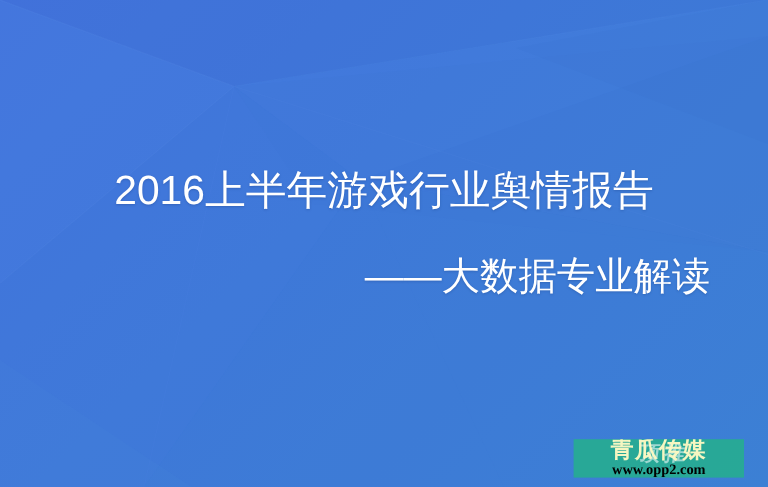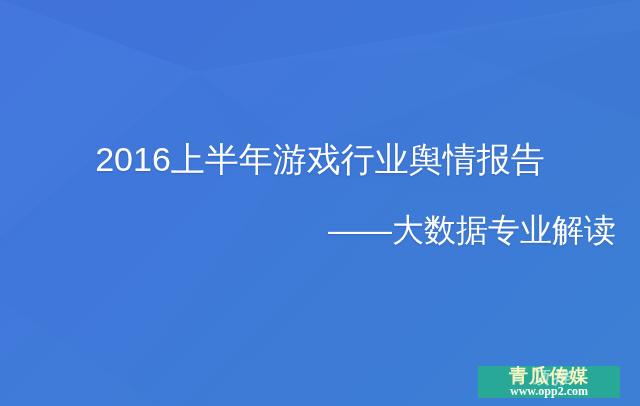--- a/index.html
+++ b/index.html
@@ -48,21 +48,21 @@
     line-height: 46px;
     letter-spacing: 0px;
     white-space: nowrap;
     text-shadow: 0 1px 2px rgba(20,50,110,0.28);
   }
   .sub-title {
     position: absolute;
     left: 0;
     top: 208px;
     width: 640px;
-    padding-right: 24px;
+    padding-right: 48px;
     box-sizing: border-box;
     text-align: right;
     color: #ffffff;
     font-size: 32px;
     line-height: 44px;
     white-space: nowrap;
     text-shadow: 0 1px 2px rgba(20,50,110,0.28);
   }
 
   
@@ -120,21 +120,21 @@
     letter-spacing: 4px;
     white-space: nowrap;
     transform: skewX(-8deg);
   }
   .wm-url {
     position: absolute;
     left: 0;
     top: 18px;
     width: 142px;
     text-align: center;
-    color: #ffffff;
+    color: #000000;
     font-family: "Liberation Serif", "DejaVu Serif", serif;
     font-size: 12px;
     line-height: 14px;
     font-weight: bold;
     white-space: nowrap;
   }
 </style>
 </head>
 <body>
 

